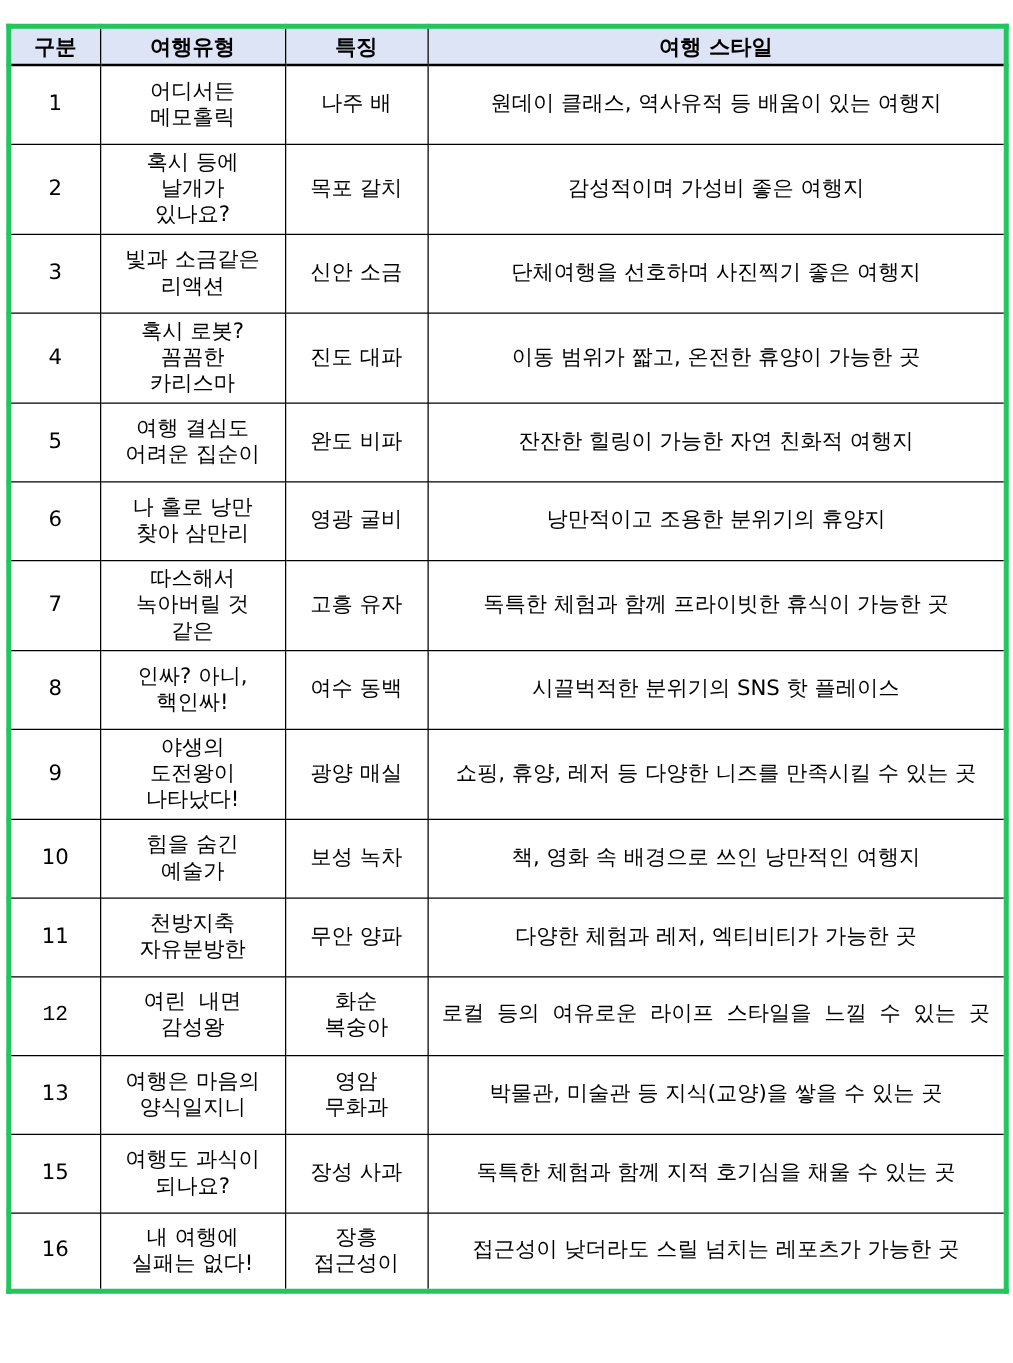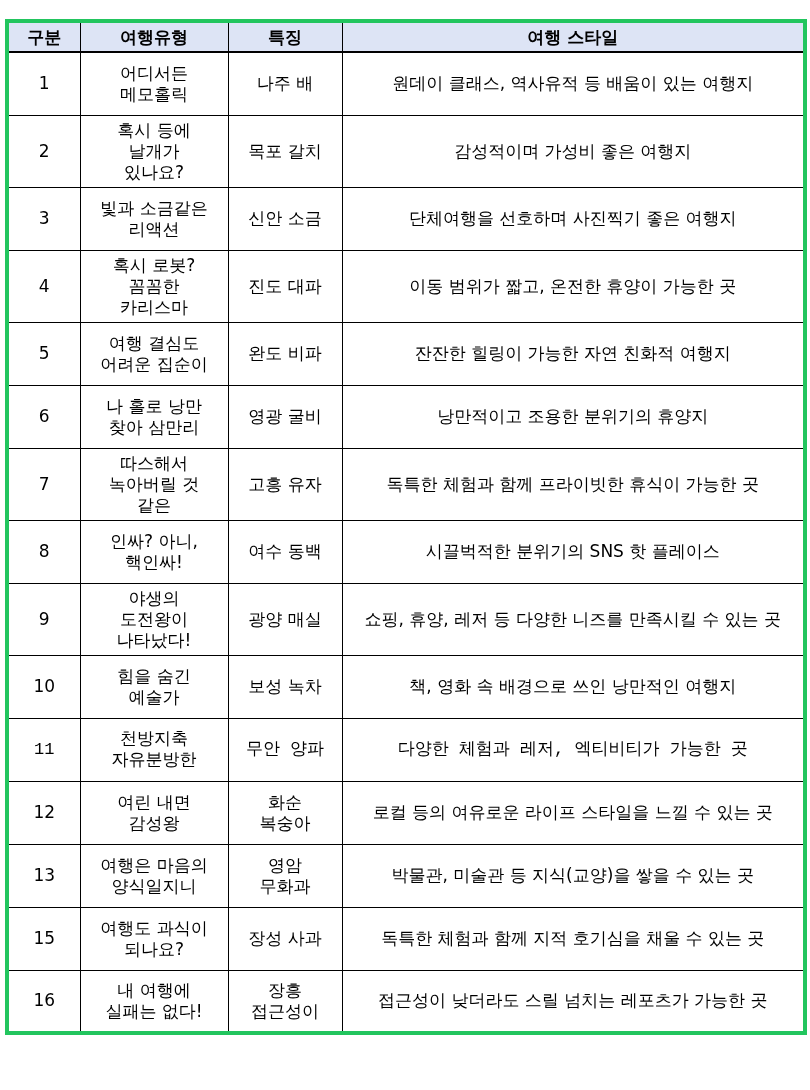--- a/index.html
+++ b/index.html
@@ -119,28 +119,28 @@
         <td>광양 매실</td>
         <td>쇼핑, 휴양, 레저 등 다양한 니즈를 만족시킬 수 있는 곳</td>
       </tr>
       <tr style="height: 63px; padding-left: 13px;">
         <td class="num">10</td>
         <td>힘을 숨긴
 예술가</td>
         <td>보성 녹차</td>
         <td>책, 영화 속 배경으로 쓰인 낭만적인 여행지</td>
       </tr>
-      <tr style="height: 63px; font-family: Liberation Mono, monospace;">
+      <tr style="height: 63px;">
         <td class="num">11</td>
         <td>천방지축
 자유분방한</td>
         <td>무안 양파</td>
         <td>다양한 체험과 레저, 엑티비티가 가능한 곳</td>
       </tr>
-      <tr style="height: 63px;">
+      <tr style="height: 63px; font-family: Liberation Mono, monospace;">
         <td class="num">12</td>
         <td>여린 내면
 감성왕</td>
         <td>화순
 복숭아</td>
         <td>로컬 등의 여유로운 라이프 스타일을 느낄 수 있는 곳</td>
       </tr>
       <tr style="height: 63px;">
         <td class="num">13</td>
         <td>여행은 마음의

